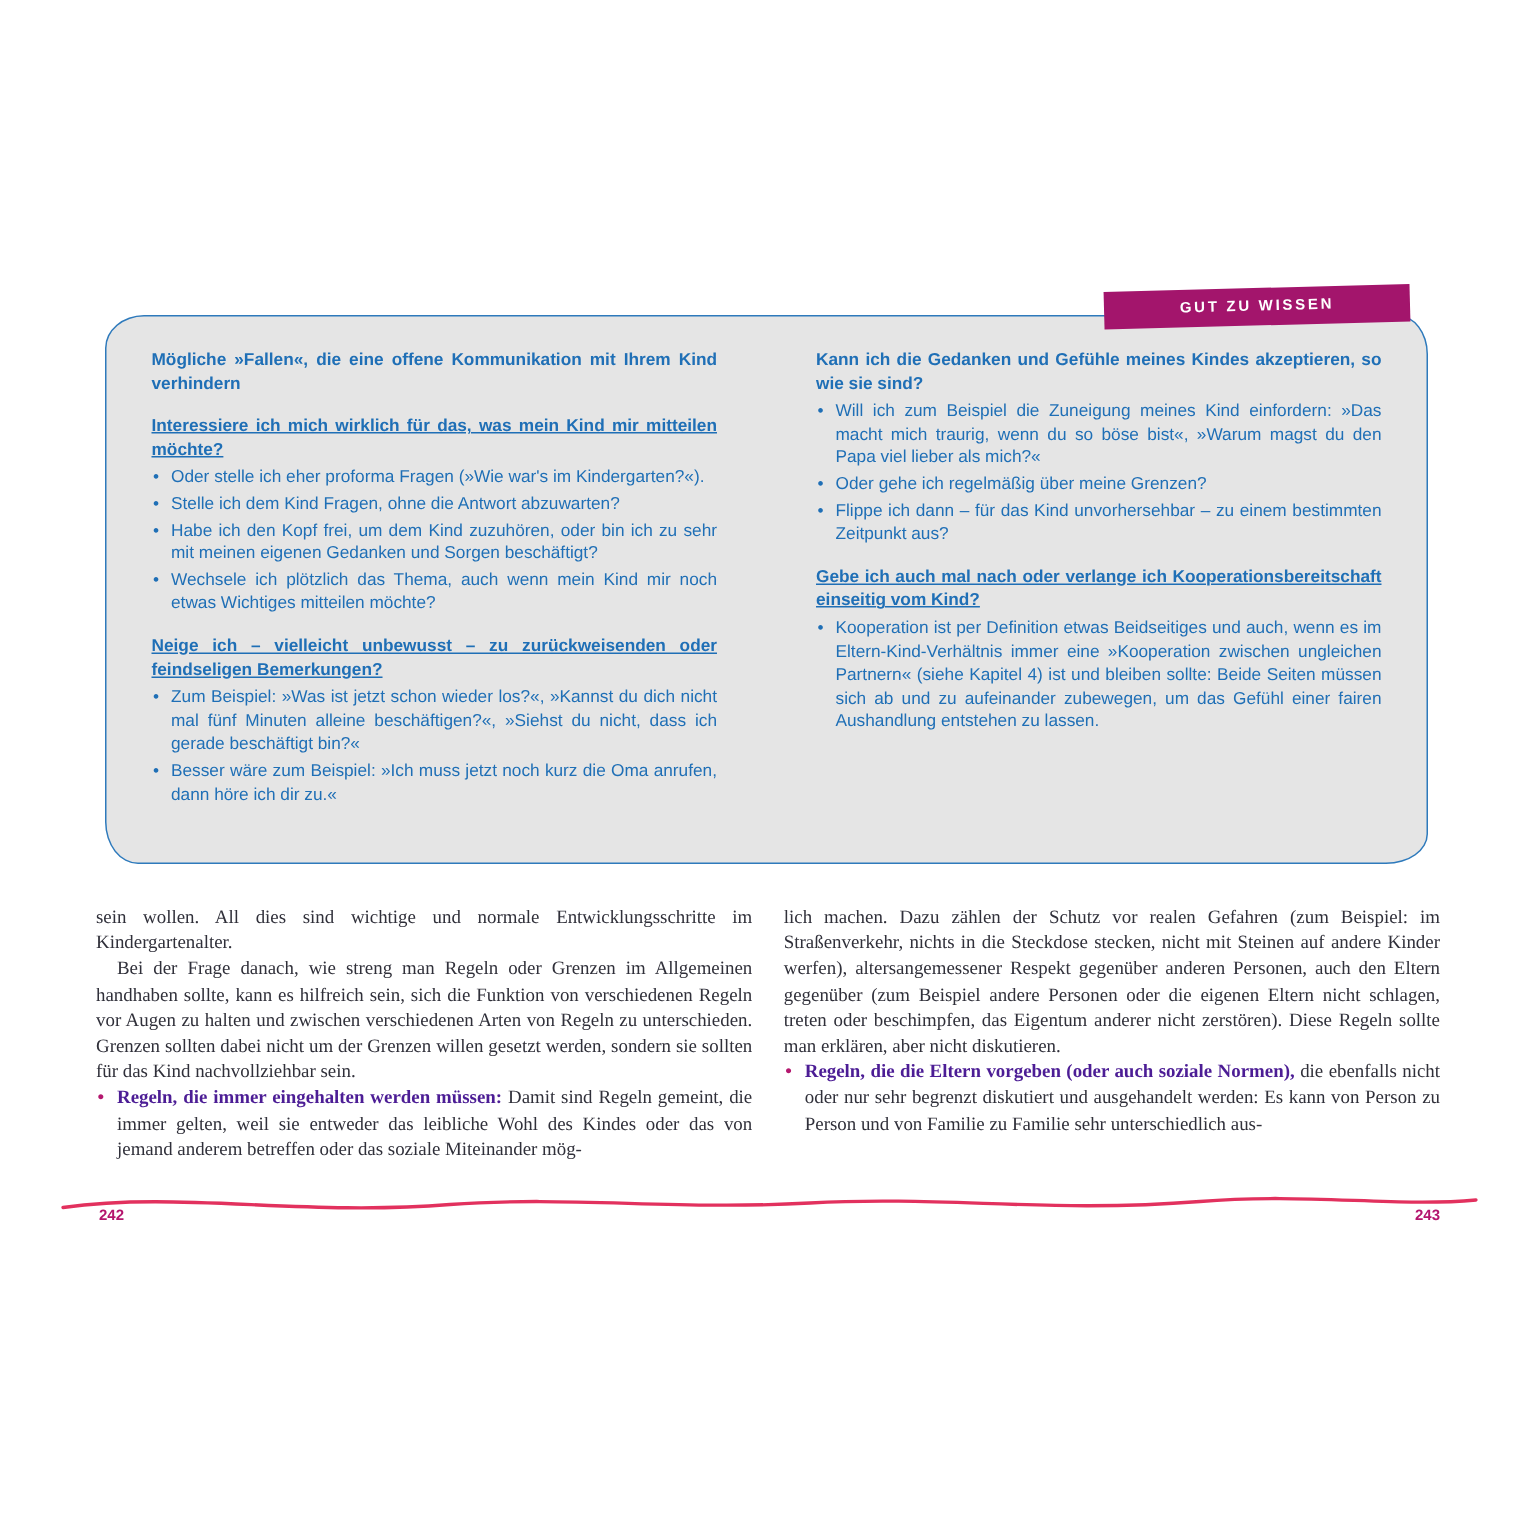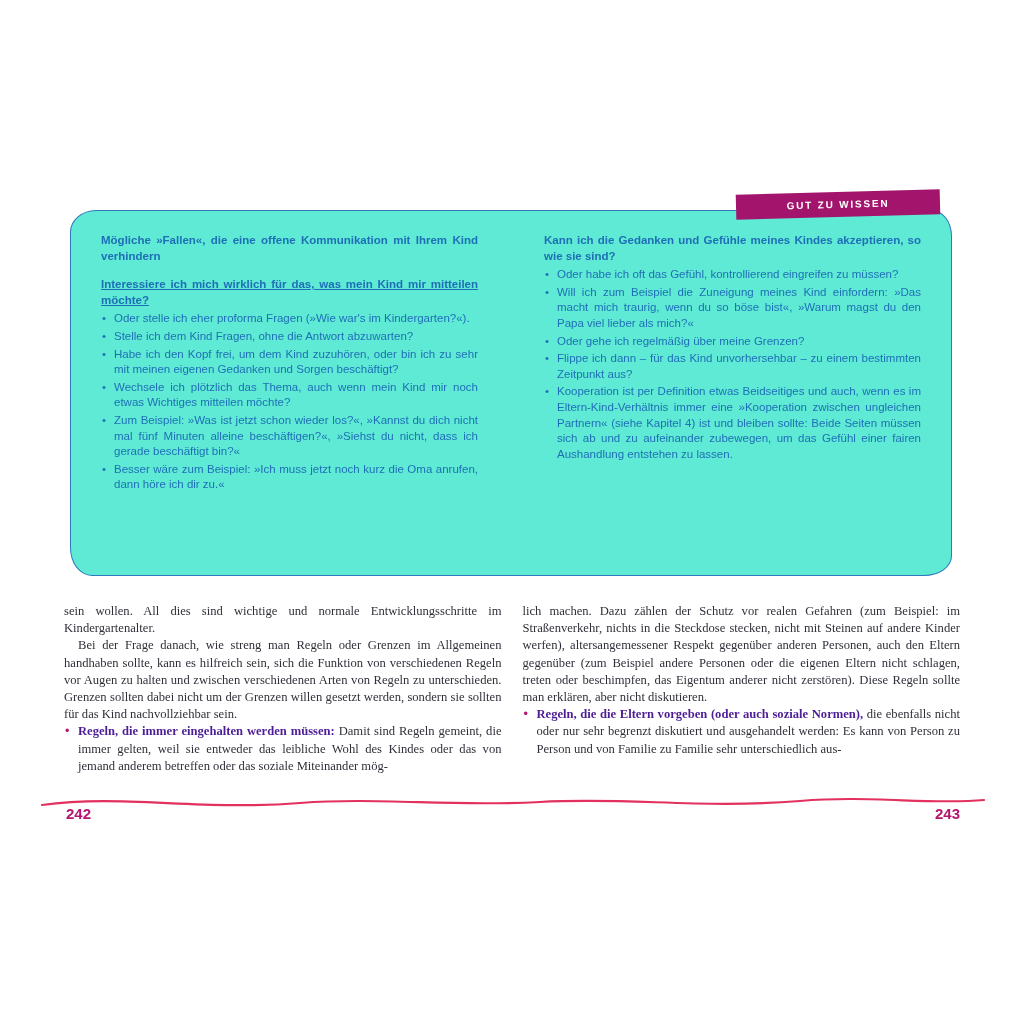--- a/index.html
+++ b/index.html
@@ -12,21 +12,21 @@
     position: absolute; left: 736px; top: 192px; width: 204px; height: 25px;
     background: #a3156c; transform: rotate(-1.5deg);
     display: flex; align-items: center; justify-content: center; z-index: 3;
   }
   .banner-label {
     color: #ffffff; font-size: 10px; font-weight: bold; letter-spacing: 1.8px;
   }
   
   .infobox {
     position: absolute; left: 70px; top: 210px; width: 882px; height: 366px;
-    border: 1.6px solid #2e7abc; box-sizing: border-box; background: #5eead4;
+    border: 1.6px solid #2e7abc; box-sizing: border-box; background: #e5e5e5;
     border-radius: 26px 20px 28px 22px / 22px 26px 20px 28px;
     padding: 22px 30px 18px 30px; display: flex; gap: 66px; overflow: hidden;
   }
   .box-col { flex: 1; color: #1f6fb6; font-size: 11.5px; line-height: 15.6px; text-align: justify; }
   .box-heading { font-weight: bold; margin: 0 0 3px 0; }
   .box-col .box-heading:not(:first-child) { margin-top: 13px; text-decoration: underline; }
   ul.box-list { list-style: none; margin: 0; padding: 0; }
   ul.box-list li { position: relative; padding-left: 13px; margin: 0 0 2px 0; }
   ul.box-list li::before { content: "\2022"; position: absolute; left: 1px; top: 0; }
   
@@ -38,21 +38,21 @@
   .body-col { flex: 1; text-align: justify; }
   .body-para { margin: 0; }
   .body-para.indent { text-indent: 14px; }
   .body-bullet { margin: 0; position: relative; padding-left: 14px; }
   .body-bullet .dot { position: absolute; left: 1px; top: 0; color: #b4186f; font-family: "Liberation Sans", sans-serif; }
   .body-bullet .lead { color: #4c1d95; font-weight: bold; }
   
   .wave { position: absolute; left: 0; top: 786px; z-index: 1; }
   .pagenum {
     position: absolute; top: 805px; color: #b4156e; font-weight: bold;
-    font-size: 15px; z-index: 2;
+    font-size: 10px; z-index: 2;
   }
   .pagenum.left { left: 66px; }
   .pagenum.right { right: 64px; }
 </style>
 </head>
 <body>
 
 <div class="spread">
 
   <div class="banner">
@@ -62,35 +62,36 @@
   <div class="infobox">
     <div class="box-col" id="box-col-left">
         <p class="box-heading">Mögliche »Fallen«, die eine offene Kommunikation mit Ihrem Kind verhindern</p>
         <p class="box-heading">Interessiere ich mich wirklich für das, was mein Kind mir mitteilen möchte?</p>
         <ul class="box-list">
           <li>Oder stelle ich eher proforma Fragen (»Wie war's im Kindergarten?«).</li>
           <li>Stelle ich dem Kind Fragen, ohne die Antwort abzuwarten?</li>
           <li>Habe ich den Kopf frei, um dem Kind zuzuhören, oder bin ich zu sehr mit meinen eigenen Gedanken und Sorgen beschäftigt?</li>
           <li>Wechsele ich plötzlich das Thema, auch wenn mein Kind mir noch etwas Wichtiges mitteilen möchte?</li>
         </ul>
+        <p class="box-heading">Neige ich – vielleicht unbewusst – zu zurückweisenden oder feindseligen Bemerkungen?</p>
         <ul class="box-list">
           <li>Zum Beispiel: »Was ist jetzt schon wieder los?«, »Kannst du dich nicht mal fünf Minuten alleine beschäftigen?«, »Siehst du nicht, dass ich gerade beschäftigt bin?«</li>
           <li>Besser wäre zum Beispiel: »Ich muss jetzt noch kurz die Oma anrufen, dann höre ich dir zu.«</li>
         </ul>
       </div>
     <div class="box-col" id="box-col-right">
         <p class="box-heading">Kann ich die Gedanken und Gefühle meines Kindes akzeptieren, so wie sie sind?</p>
         <ul class="box-list">
-          <li>Oder habe ich oft das Gefühl, kontrollierend eingreifen zu müssen?</li>
           <li>Will ich zum Beispiel die Zuneigung meines Kind einfordern: »Das macht mich traurig, wenn du so böse bist«, »Warum magst du den Papa viel lieber als mich?«</li>
         </ul>
         <ul class="box-list">
           <li>Oder gehe ich regelmäßig über meine Grenzen?</li>
           <li>Flippe ich dann – für das Kind unvorhersehbar – zu einem bestimmten Zeitpunkt aus?</li>
         </ul>
+        <p class="box-heading">Gebe ich auch mal nach oder verlange ich Kooperationsbereitschaft einseitig vom Kind?</p>
         <ul class="box-list">
           <li>Kooperation ist per Definition etwas Beidseitiges und auch, wenn es im Eltern-Kind-Verhältnis immer eine »Kooperation zwischen ungleichen Partnern« (siehe Kapitel 4) ist und bleiben sollte: Beide Seiten müssen sich ab und zu aufeinander zubewegen, um das Gefühl einer fairen Aushandlung entstehen zu lassen.</li>
         </ul>
       </div>
   </div>
 
   <div class="bodytext">
     <div class="body-col" id="body-left">
         <p class="body-para">sein wollen. All dies sind wichtige und normale Entwicklungsschritte im Kindergartenalter.</p>
         <p class="body-para indent">Bei der Frage danach, wie streng man Regeln oder Grenzen im Allgemeinen handhaben sollte, kann es hilfreich sein, sich die Funktion von verschiedenen Regeln vor Augen zu halten und zwischen verschiedenen Arten von Regeln zu unterschieden. Grenzen sollten dabei nicht um der Grenzen willen gesetzt werden, sondern sie sollten für das Kind nachvollziehbar sein.</p>

